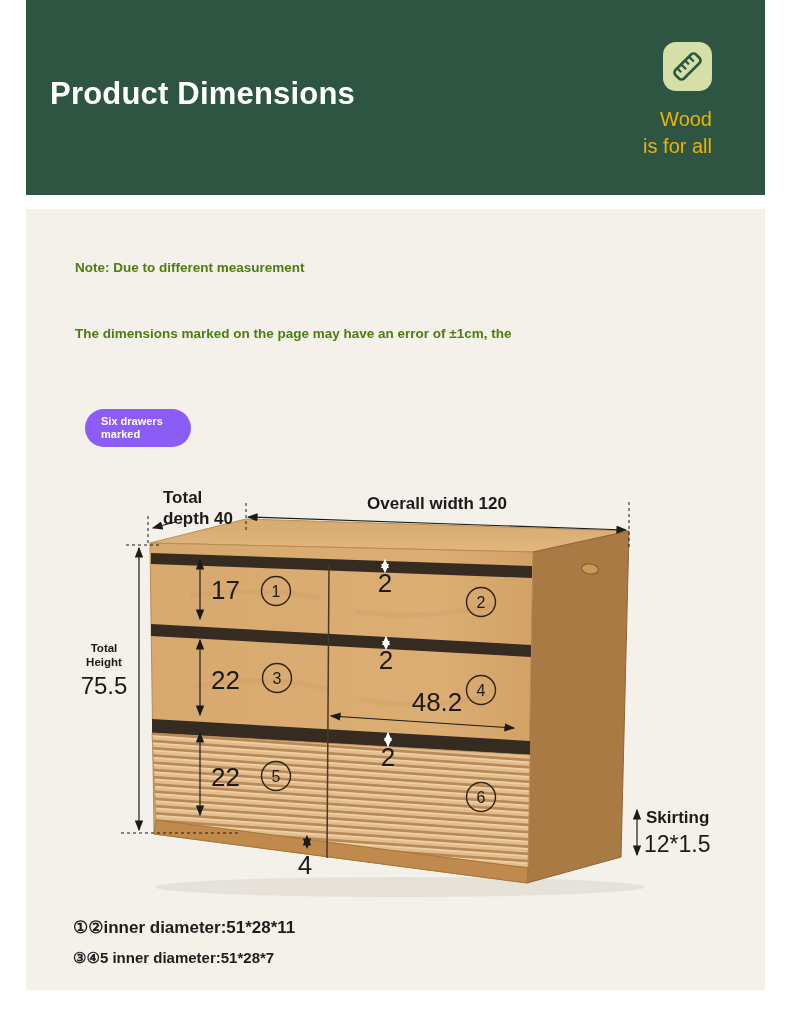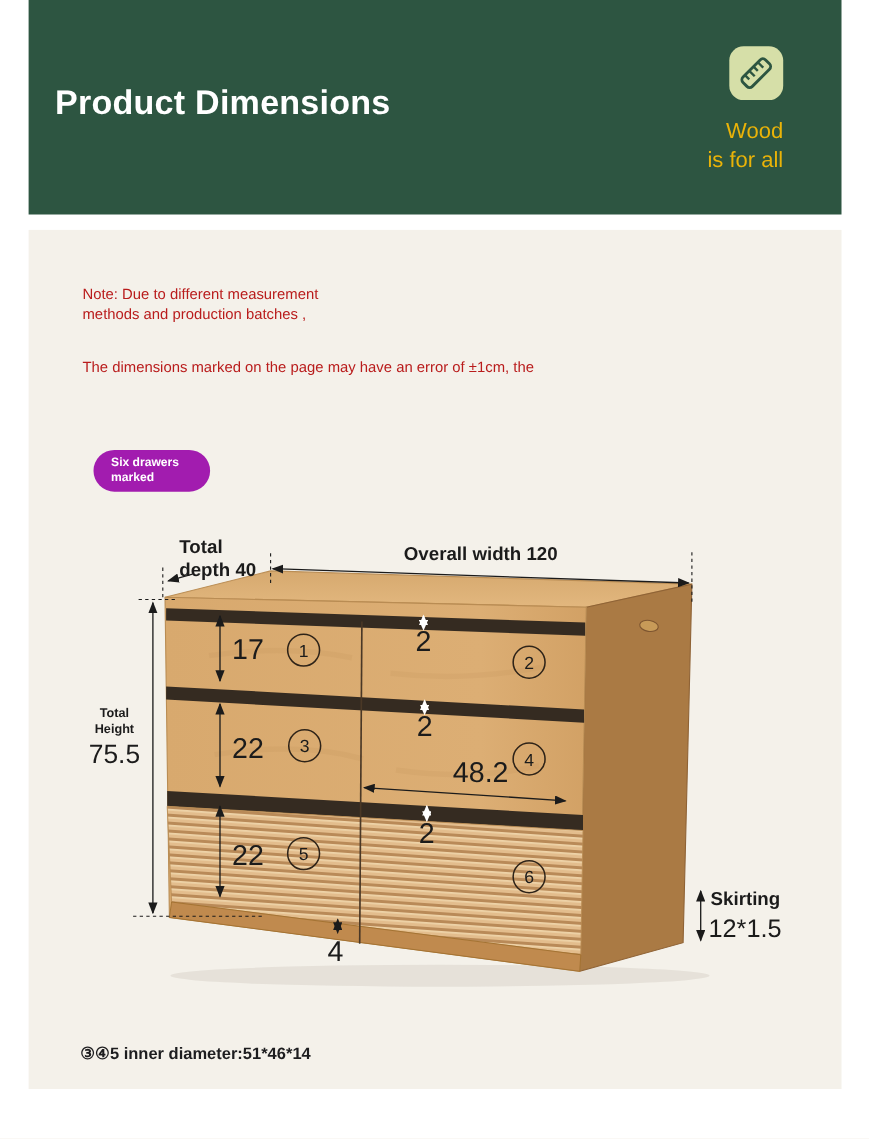--- a/index.html
+++ b/index.html
@@ -6,25 +6,25 @@
   .page{position:relative;width:790px;height:990px;background:#ffffff;overflow:hidden;
         font-family:"Liberation Sans", sans-serif;}
   .header-band{position:absolute;left:26px;top:0;width:739px;height:195px;background:#2d5541;}
   .page-title{position:absolute;left:24px;top:76px;color:#ffffff;font-size:31px;font-weight:700;
               letter-spacing:0.2px;white-space:nowrap;}
   .icon-badge{position:absolute;left:637px;top:42px;width:49px;height:49px;border-radius:13px;
               background:#d6dfa8;display:flex;align-items:center;justify-content:center;}
   .brand-tagline{position:absolute;right:53px;top:106px;text-align:right;color:#eab308;
                  font-size:20px;line-height:27px;font-weight:400;}
   .content-panel{position:absolute;left:26px;top:209px;width:739px;height:819px;background:#f4f1ea;}
-  .note-p{position:absolute;left:49px;color:#b91c1c;font-size:13.5px;font-weight:400;line-height:17.5px;}
+  .note-p{position:absolute;left:49px;color:#4d7c0f;font-size:13.5px;font-weight:700;line-height:17.5px;}
   .note-p1{top:50px;}
   .note-p2{top:116px;}
   .product-tag{position:absolute;left:59px;top:200px;width:106px;height:38px;border-radius:19px;
-               background:#a21caf;color:#ffffff;font-size:11px;font-weight:700;line-height:13px;
+               background:#8b5cf6;color:#ffffff;font-size:11px;font-weight:700;line-height:13px;
                display:flex;flex-direction:column;justify-content:center;padding-left:16px;box-sizing:border-box;}
   .diagram{position:absolute;left:60px;top:480px;width:660px;height:420px;}
   .footnote{position:absolute;color:#1d1d1f;font-weight:700;}
   .footnote-1{left:47px;top:708px;font-size:17px;}
   .footnote-2{left:47px;top:740px;font-size:15px;}
   svg text{fill:#1b1b1b;}
   .dim-bold{font-size:17px;font-weight:700;}
   .dim-num{font-size:26px;font-weight:400;}
   .dim-num-sm{font-size:24px;font-weight:400;}
   .dim-small-bold{font-size:11.5px;font-weight:700;}
@@ -49,31 +49,31 @@
     </div>
     <div class="brand-tagline">
       <div>Wood</div>
       <div>is for all</div>
     </div>
   </div>
 
   <div class="content-panel">
     <div class="note-p note-p1">
       <div>Note: Due to different measurement</div>
-      <div>methods and production batches ,</div>
     </div>
     <div class="note-p note-p2">
       <div>The dimensions marked on the page may have an error of ±1cm, the</div>
     </div>
     <div class="product-tag">
       <div>Six drawers</div>
       <div>marked</div>
     </div>
 
-    <div class="footnote footnote-2">③④5 inner diameter:51*46*14</div>
+    <div class="footnote footnote-1">①②inner diameter:51*28*11</div>
+    <div class="footnote footnote-2">③④5 inner diameter:51*28*7</div>
   </div>
 
   <svg class="diagram" viewBox="60 480 660 420">
     <defs>
       <marker id="ah" markerWidth="9" markerHeight="7" refX="8" refY="3.5" orient="auto-start-reverse">
         <path d="M0,0 L9,3.5 L0,7 Z" fill="#1b1b1b"></path>
       </marker>
       <marker id="ahw" markerWidth="7" markerHeight="6" refX="6" refY="3" orient="auto-start-reverse">
         <path d="M0,0 L7,3 L0,6 Z" fill="#ffffff"></path>
       </marker>

